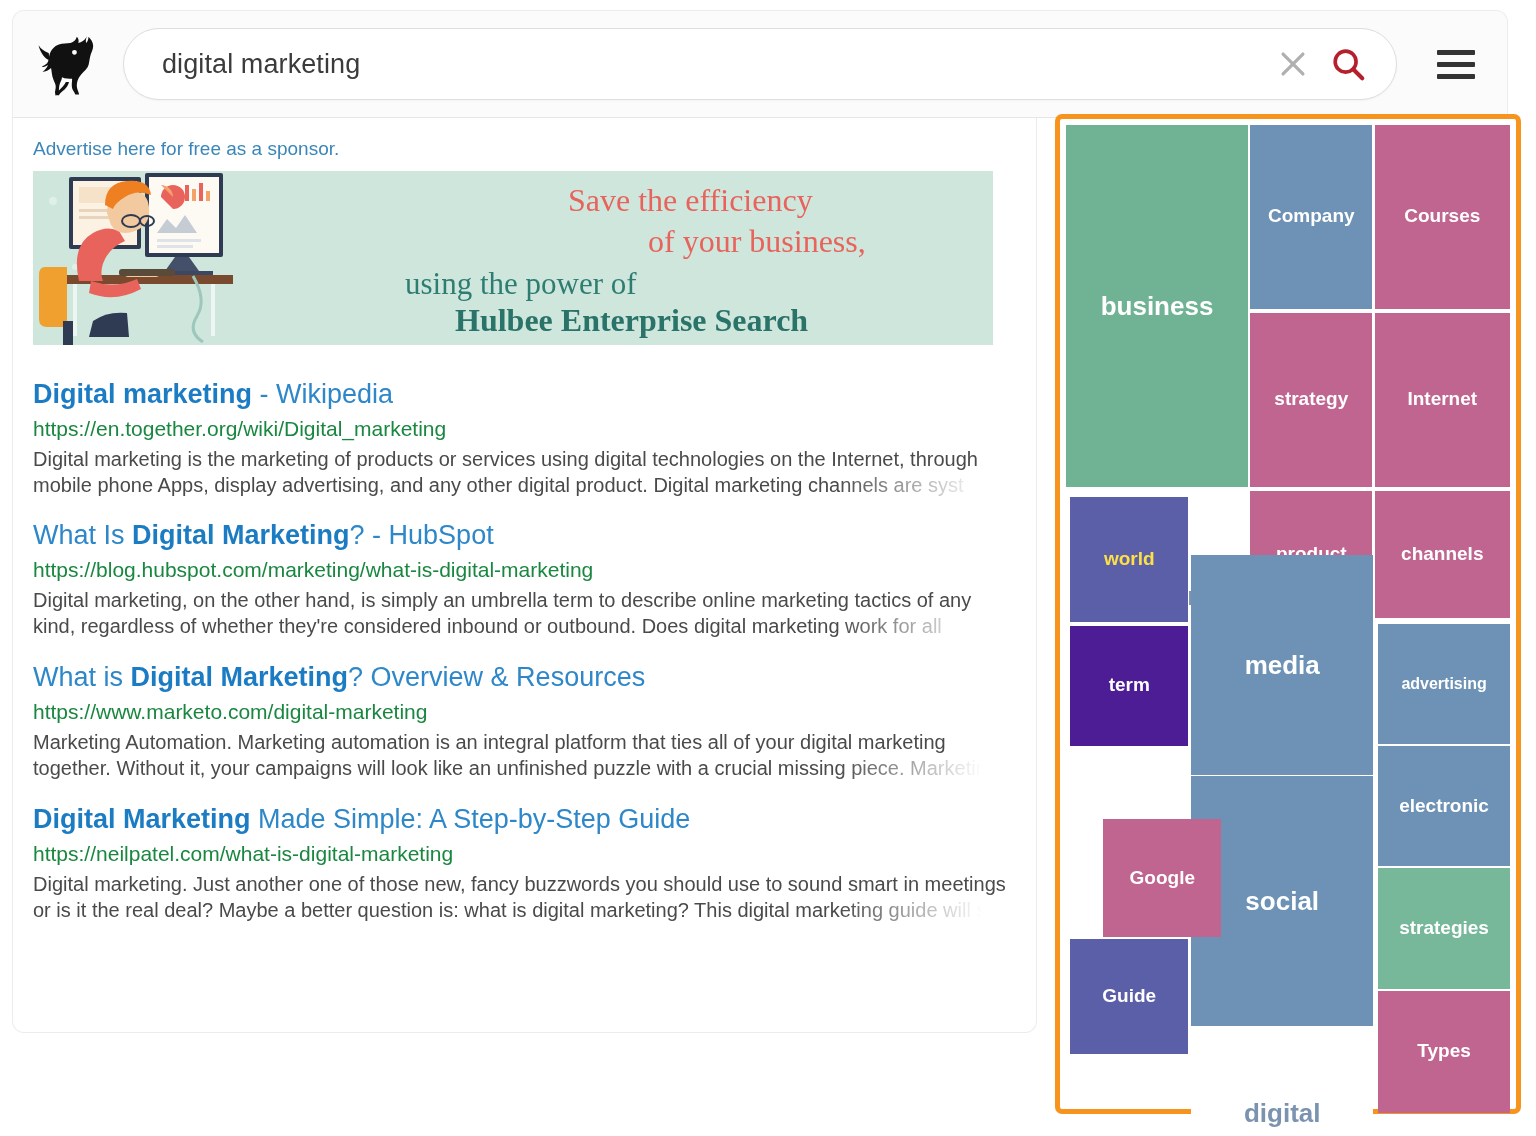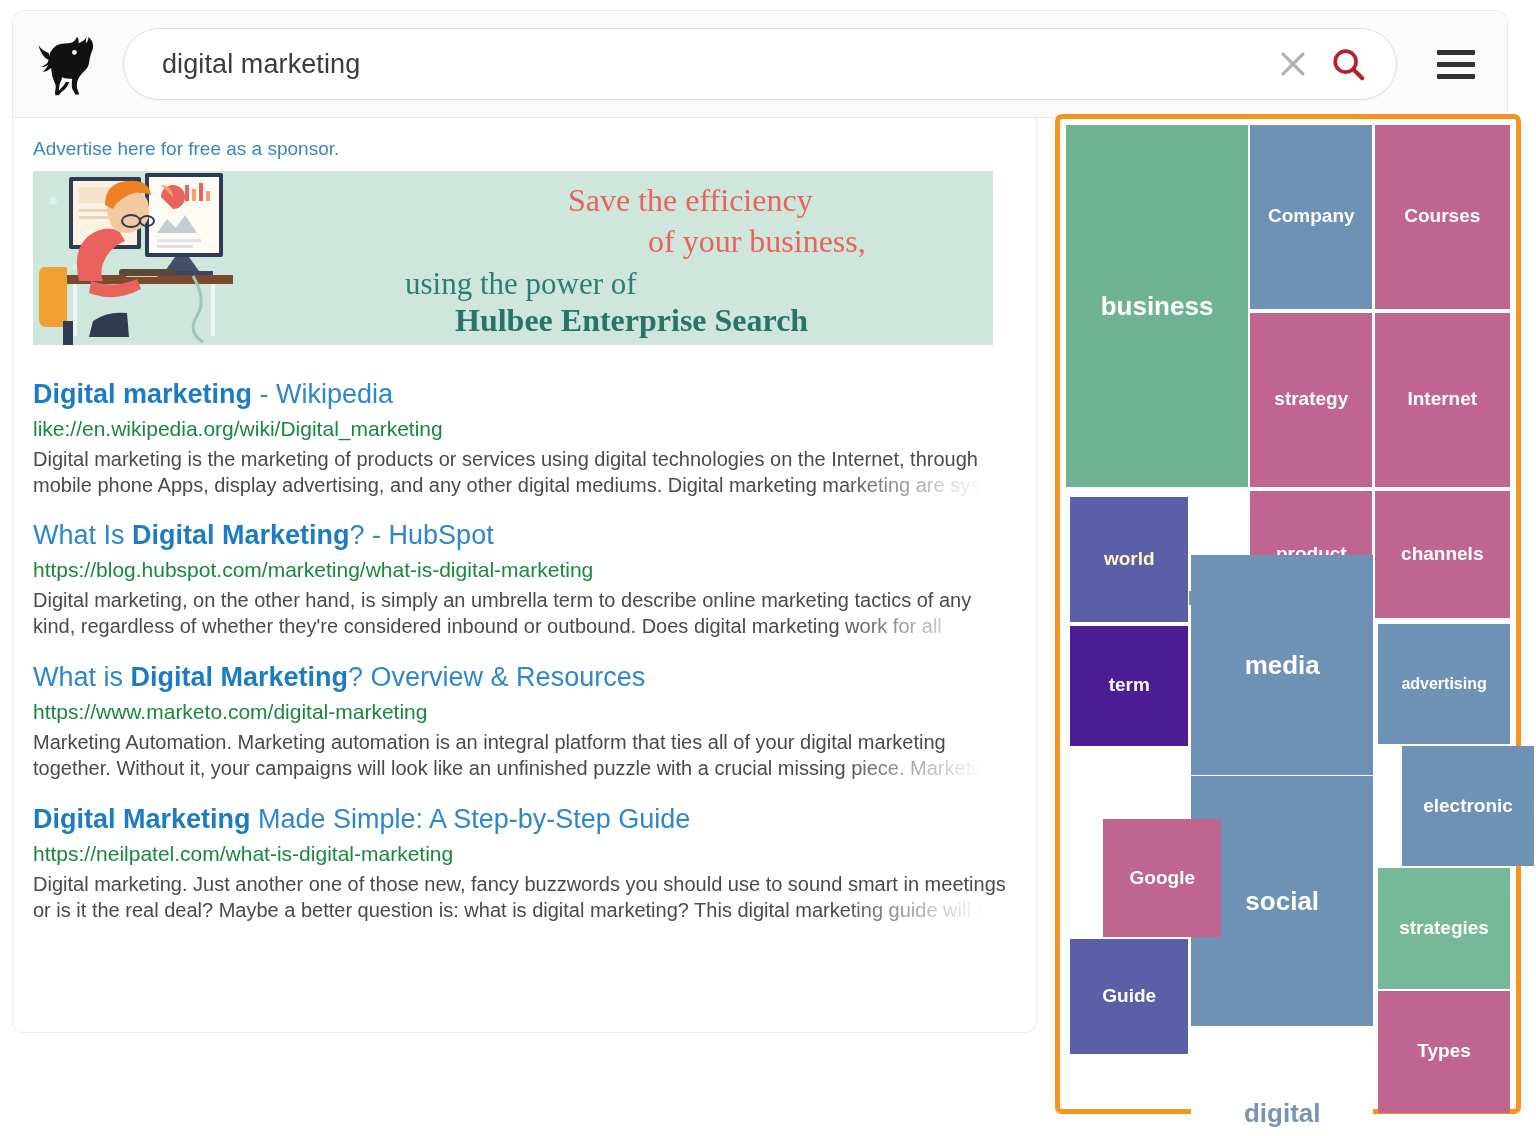--- a/index.html
+++ b/index.html
@@ -256,22 +256,22 @@
         <div class="ad-line ad-l2">of your business,</div>
         <div class="ad-line ad-l3">using the power of</div>
         <div class="ad-line ad-l4">Hulbee Enterprise Search</div>
       </div>
     </div>
 
     <div class="result r1">
       <a class="r-title" href="#">
         <span class="b">Digital marketing</span><span> - Wikipedia</span>
       </a>
-      <span class="r-url">like://en.wikipedia.org/wiki/Digital_marketing</span>
-      <div class="r-snip">Digital marketing is the marketing of products or services using digital technologies on the Internet, through mobile phone Apps, display advertising, and any other digital mediums. Digital marketing marketing are syst</div>
+      <span class="r-url">https://en.together.org/wiki/Digital_marketing</span>
+      <div class="r-snip">Digital marketing is the marketing of products or services using digital technologies on the Internet, through mobile phone Apps, display advertising, and any other digital product. Digital marketing channels are syst</div>
     </div>
 
     <div class="result r2">
       <a class="r-title" href="#">
         <span>What Is </span><span class="b">Digital Marketing</span><span>? - HubSpot</span>
       </a>
       <span class="r-url">https://blog.hubspot.com/marketing/what-is-digital-marketing</span>
       <div class="r-snip">Digital marketing, on the other hand, is simply an umbrella term to describe online marketing tactics of any kind, regardless of whether they're considered inbound or outbound. Does digital marketing work for all business</div>
     </div>
 
@@ -311,36 +311,36 @@
         </div>
         <div class="tile" style="left: 0%; top: 37.4%; width: 41%; height: 21.6%; background: rgb(255, 255, 255); color: rgb(123, 147, 176); font-size: 26px; font-weight: 700;">
           <span>marketing</span>
         </div>
         <div class="tile plain" style="left: 41.5%; top: 37.4%; width: 27.5%; height: 13%; background: rgb(192, 101, 144); color: rgb(255, 255, 255); font-size: 19px; font-weight: 700;">
           <span>product</span>
         </div>
         <div class="tile plain" style="left: 69.5%; top: 37.4%; width: 30.5%; height: 13%; background: rgb(192, 101, 144); color: rgb(255, 255, 255); font-size: 19px; font-weight: 700;">
           <span>channels</span>
         </div>
-        <div class="tile plain" style="left: 1%; top: 38%; width: 26.5%; height: 12.8%; background: rgb(90, 95, 168); color: #fef9c3; font-size: 19px; font-weight: 700;">
+        <div class="tile plain" style="left: 1%; top: 38%; width: 26.5%; height: 12.8%; background: rgb(90, 95, 168); color: #fde047; font-size: 19px; font-weight: 700;">
           <span>world</span>
         </div>
         <div class="tile plain" style="left: 1%; top: 51.2%; width: 26.5%; height: 12.3%; background: #4c1d95; color: rgb(255, 255, 255); font-size: 19px; font-weight: 700;">
           <span>term</span>
         </div>
         <div class="tile plain" style="left: 70.3%; top: 51%; width: 29.7%; height: 12.3%; background: rgb(109, 146, 181); color: rgb(255, 255, 255); font-size: 16px; font-weight: 700;">
           <span>advertising</span>
         </div>
         <div class="tile" style="left: 28.2%; top: 44%; width: 41%; height: 22.5%; background: rgb(109, 146, 181); color: rgb(255, 255, 255); font-size: 26px; font-weight: 700;">
           <span>media</span>
         </div>
         <div class="tile" style="left: 28.2%; top: 66.6%; width: 41%; height: 25.5%; background: rgb(109, 146, 181); color: rgb(255, 255, 255); font-size: 26px; font-weight: 700;">
           <span>social</span>
         </div>
-        <div class="tile plain" style="left: 70.3%; top: 63.5%; width: 29.7%; height: 12.3%; background: rgb(109, 146, 181); color: rgb(255, 255, 255); font-size: 19px; font-weight: 700; margin-left: 24px;">
+        <div class="tile plain" style="left: 70.3%; top: 63.5%; width: 29.7%; height: 12.3%; background: rgb(109, 146, 181); color: rgb(255, 255, 255); font-size: 19px; font-weight: 700;">
           <span>electronic</span>
         </div>
         <div class="tile plain" style="left: 1%; top: 71%; width: 26.5%; height: 12%; background: rgb(192, 101, 144); color: rgb(255, 255, 255); font-size: 19px; font-weight: 700; margin-left: 33px;">
           <span>Google</span>
         </div>
         <div class="tile plain" style="left: 70.3%; top: 76%; width: 29.7%; height: 12.3%; background: rgb(119, 184, 155); color: rgb(255, 255, 255); font-size: 19px; font-weight: 700;">
           <span>strategies</span>
         </div>
         <div class="tile plain" style="left: 1%; top: 83.2%; width: 26.5%; height: 11.8%; background: rgb(90, 95, 168); color: rgb(255, 255, 255); font-size: 19px; font-weight: 700;">
           <span>Guide</span>

